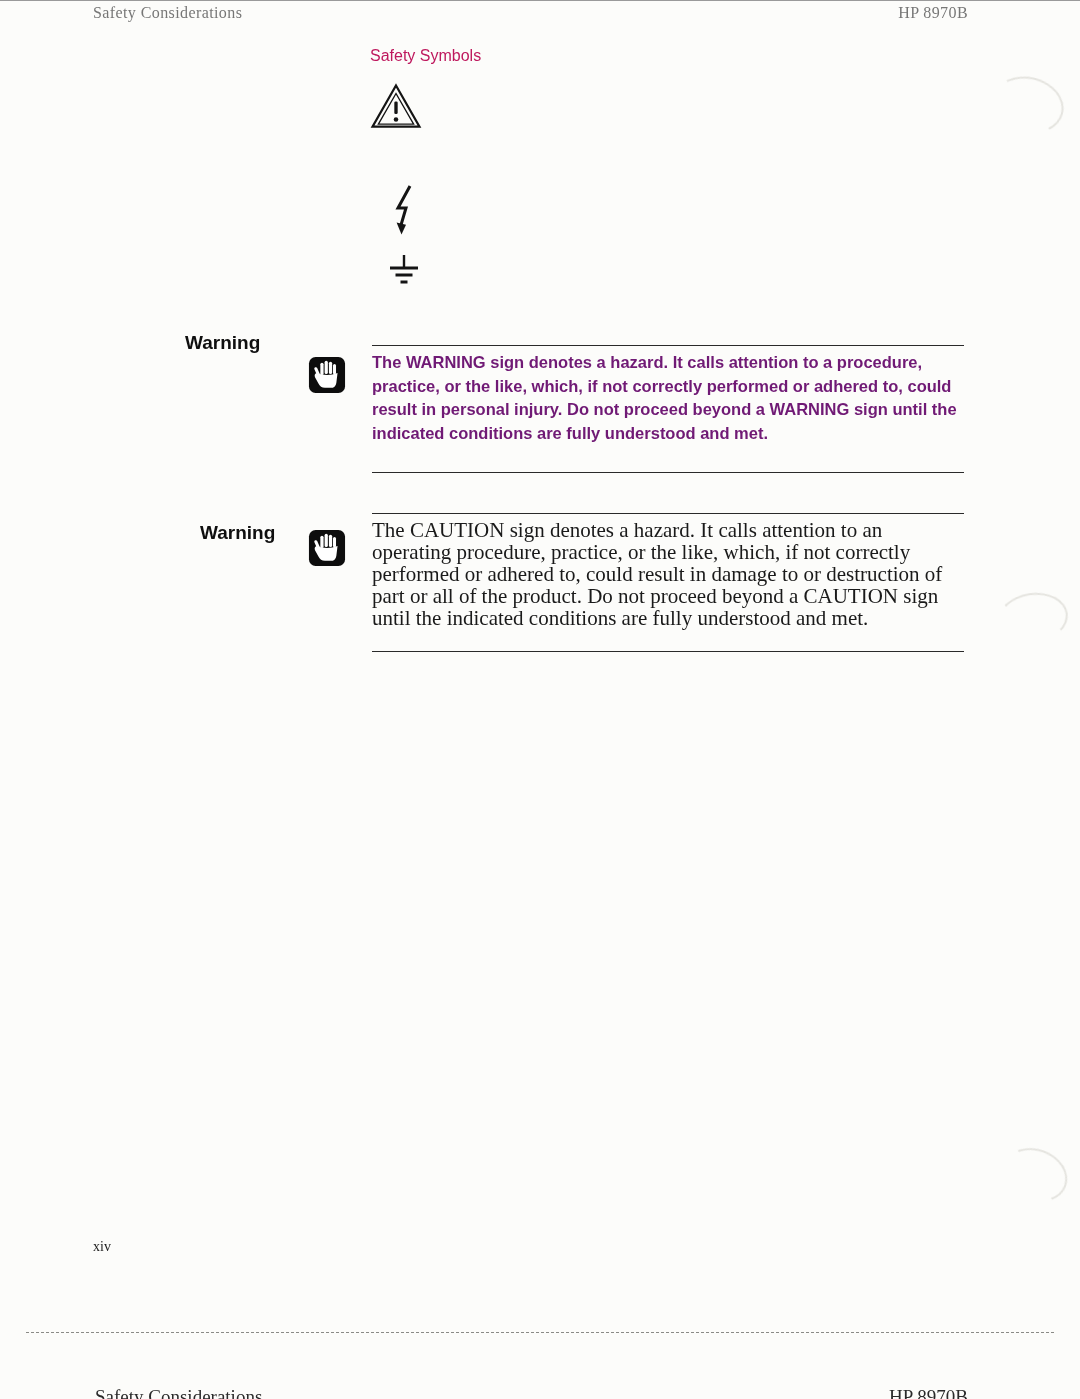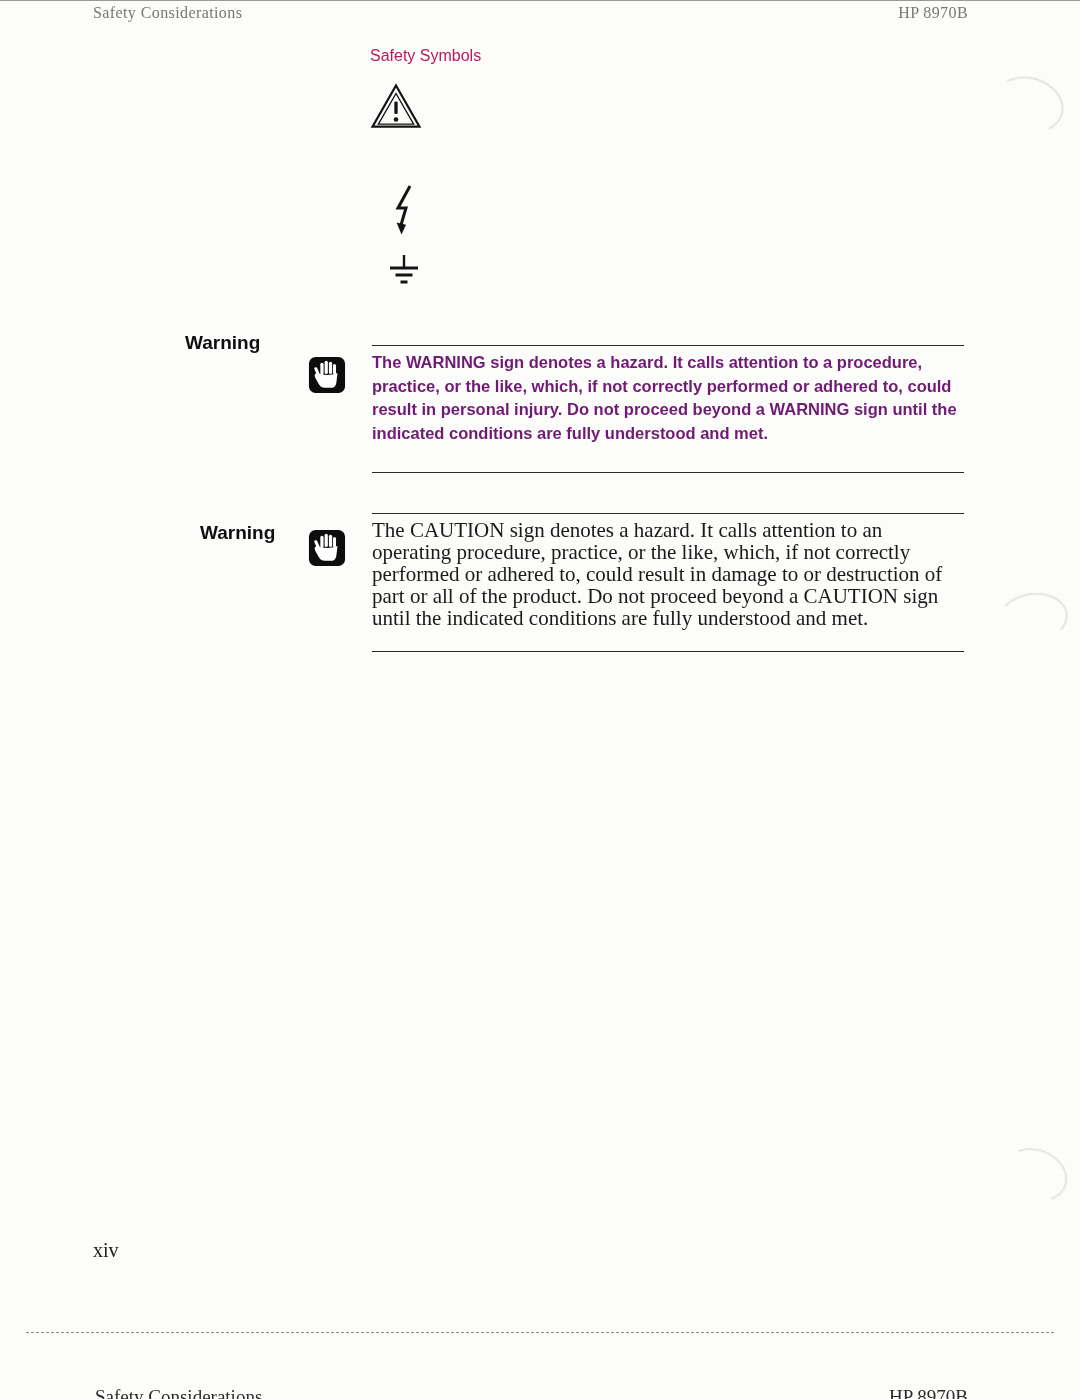--- a/index.html
+++ b/index.html
@@ -102,21 +102,21 @@
     font-size: 21px;
     line-height: 22px;
     color: #1a1a1a;
   }
 
   
   .page-number {
     position: absolute;
     left: 93px;
     top: 1238px;
-    font-size: 20px;
+    font-size: 14px;
     color: #222;
   }
   .bottom-rule {
     position: absolute;
     left: 26px;
     top: 1331px;
     width: 1028px;
     border-top: 1px dashed #8a8a86;
   }
   .ftr {

